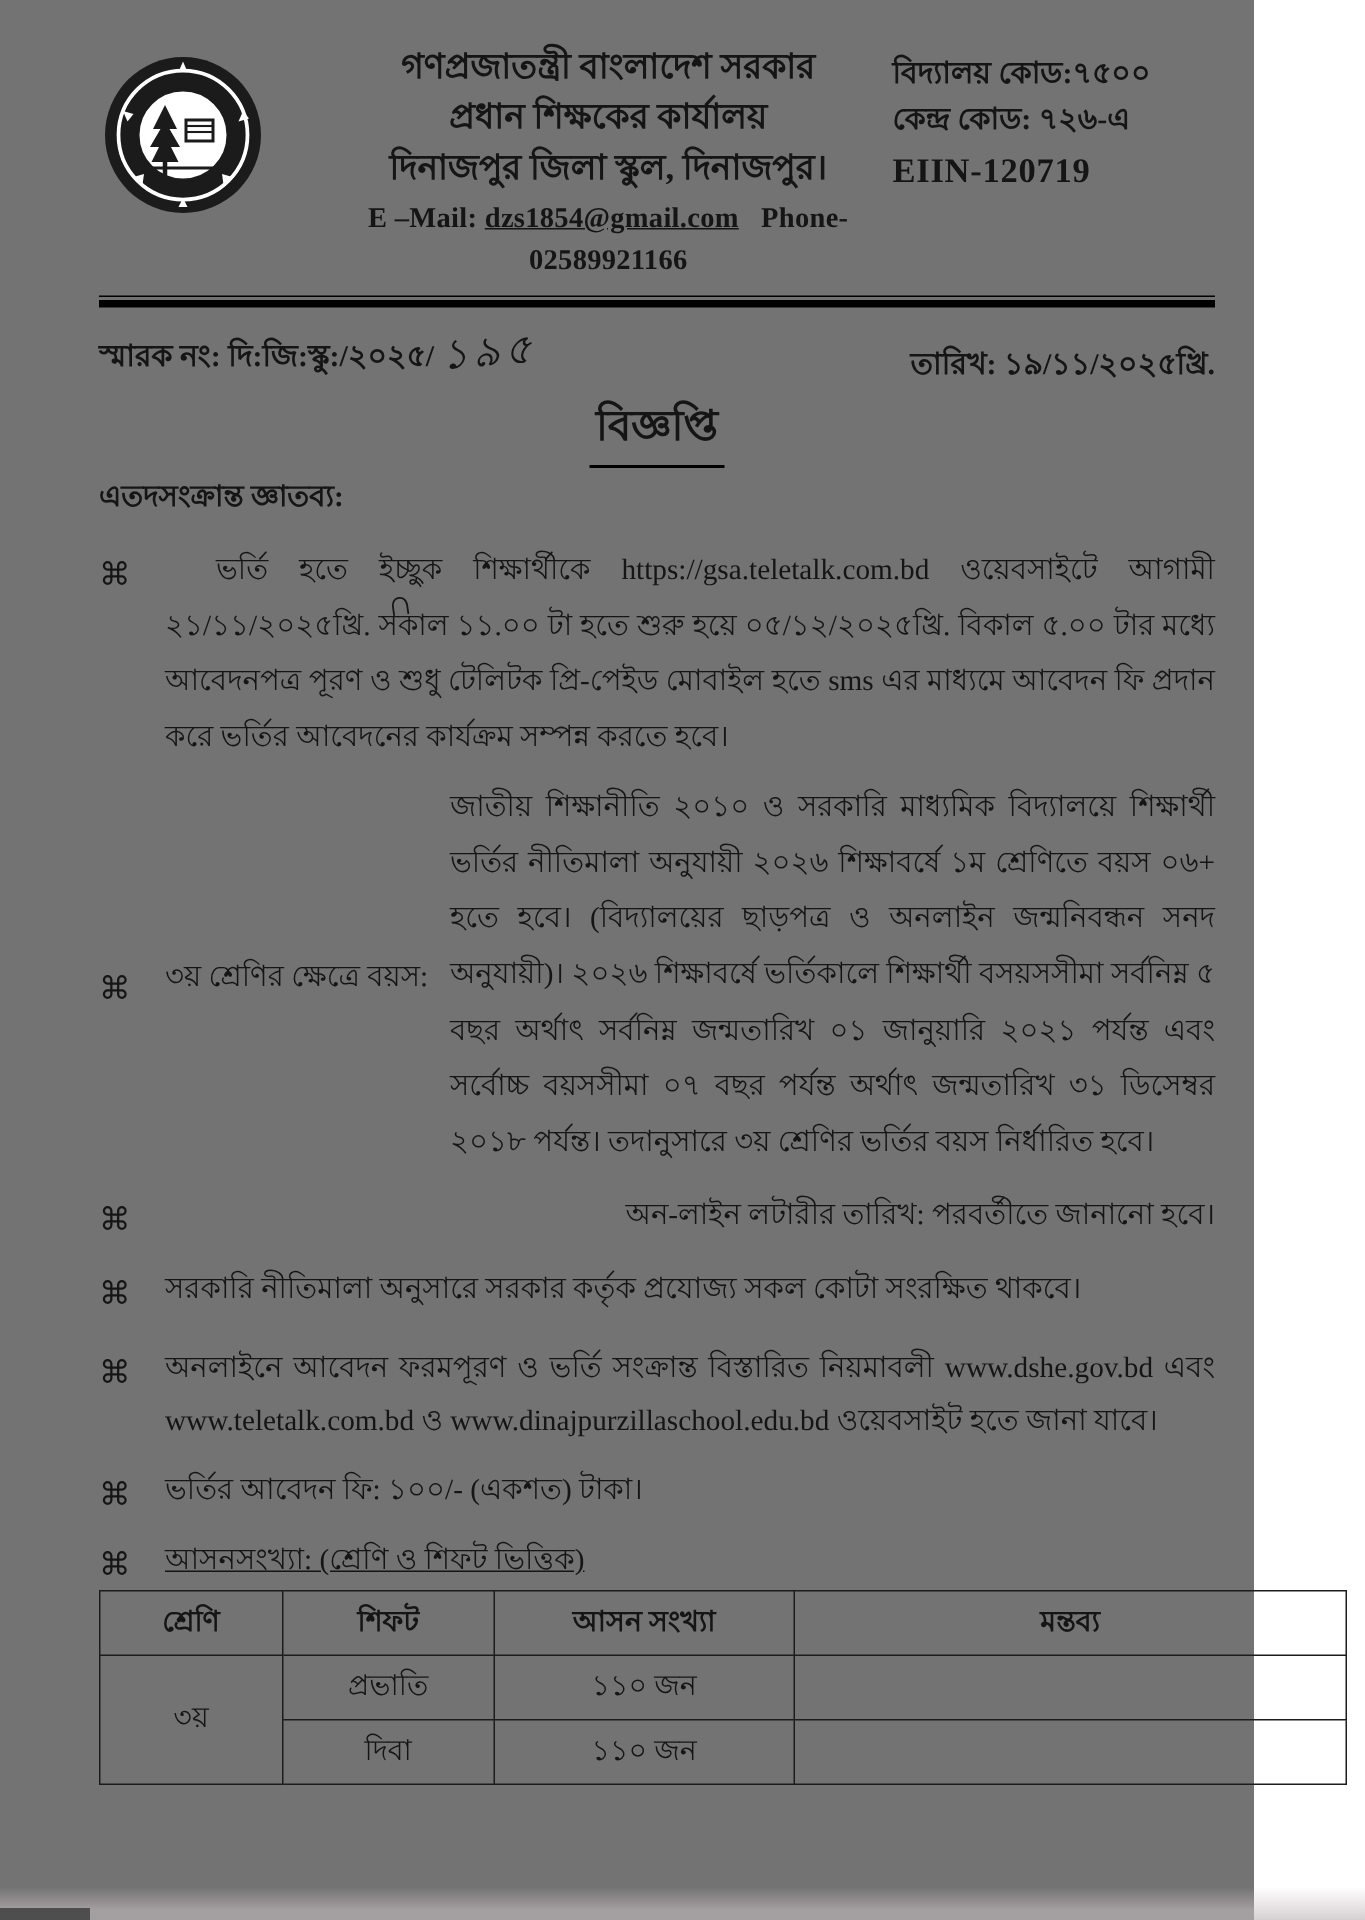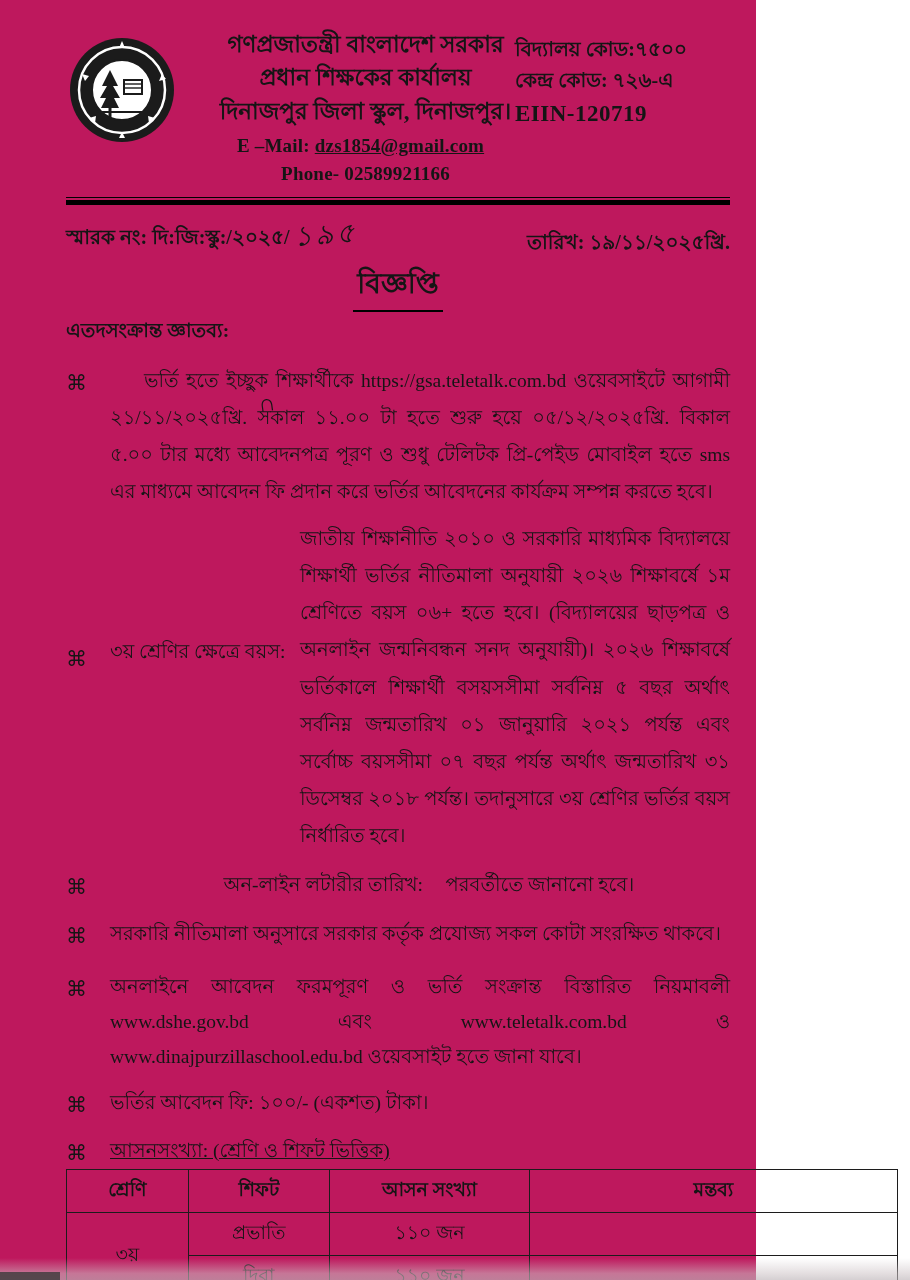--- a/index.html
+++ b/index.html
@@ -4,21 +4,21 @@
 <style>
   html,body{margin:0;padding:0;}
   body{
     width:910px;height:1280px;
     background:#ffffff;
     font-family:"Liberation Serif","DejaVu Serif",serif;
     color:#151515;
     overflow:hidden;
     position:relative;
   }
-  .page{position:relative;width:756px;height:1280px;background:#be185d;}
+  .page{position:relative;width:836px;height:1280px;background:#737373;}
   .content{padding:26px 26px 0 66px;}
 
   
   .header{display:flex;align-items:flex-start;}
   .logo-wrap{width:150px;flex:0 0 150px;padding-top:8px;}
   .header-center{flex:1;text-align:center;line-height:1.45;padding-top:2px;}
   .hline{font-weight:bold;font-size:23px;}
   .email-line{font-weight:bold;font-size:19px;margin-top:4px;letter-spacing:.2px;}
   .email-line .email{text-decoration:underline;}
   .header-right{flex:0 0 215px;padding-top:8px;line-height:1.55;text-align:left;}
@@ -148,21 +148,21 @@
     <div class="bullet-item age-item" style="margin-top:10px;">
       <span class="bullet" style="padding-top:120px;">⌘</span>
       <div class="bullet-body">
         <div class="age-label">৩য় শ্রেণির ক্ষেত্রে বয়স:</div>
         <div class="age-text">জাতীয় শিক্ষানীতি ২০১০ ও সরকারি মাধ্যমিক বিদ্যালয়ে শিক্ষার্থী ভর্তির নীতিমালা অনুযায়ী ২০২৬ শিক্ষাবর্ষে ১ম শ্রেণিতে বয়স ০৬+ হতে হবে। (বিদ্যালয়ের ছাড়পত্র ও অনলাইন জন্মনিবন্ধন সনদ অনুযায়ী)। ২০২৬ শিক্ষাবর্ষে ভর্তিকালে শিক্ষার্থী বসয়সসীমা সর্বনিম্ন ৫ বছর অর্থাৎ সর্বনিম্ন জন্মতারিখ ০১ জানুয়ারি ২০২১ পর্যন্ত এবং সর্বোচ্চ বয়সসীমা ০৭ বছর পর্যন্ত অর্থাৎ জন্মতারিখ ৩১ ডিসেম্বর ২০১৮ পর্যন্ত। তদানুসারে ৩য় শ্রেণির ভর্তির বয়স নির্ধারিত হবে।</div>
       </div>
     </div>
 
     <div class="bullet-item" style="margin-top:16px;line-height:1.5;">
       <span class="bullet">⌘</span>
-      <div class="bullet-body inline-pair" style="text-align:center;">
+      <div class="bullet-body inline-pair" style="text-align:right;">
         <span class="lbl">অন-লাইন লটারীর তারিখ:</span>
         <span>পরবর্তীতে জানানো হবে।</span>
       </div>
     </div>
 
     <div class="bullet-item" style="margin-top:16px;line-height:1.5;">
       <span class="bullet">⌘</span>
       <div class="bullet-body" style="text-align:left;">সরকারি নীতিমালা অনুসারে সরকার কর্তৃক প্রযোজ্য সকল কোটা সংরক্ষিত থাকবে।</div>
     </div>
 

